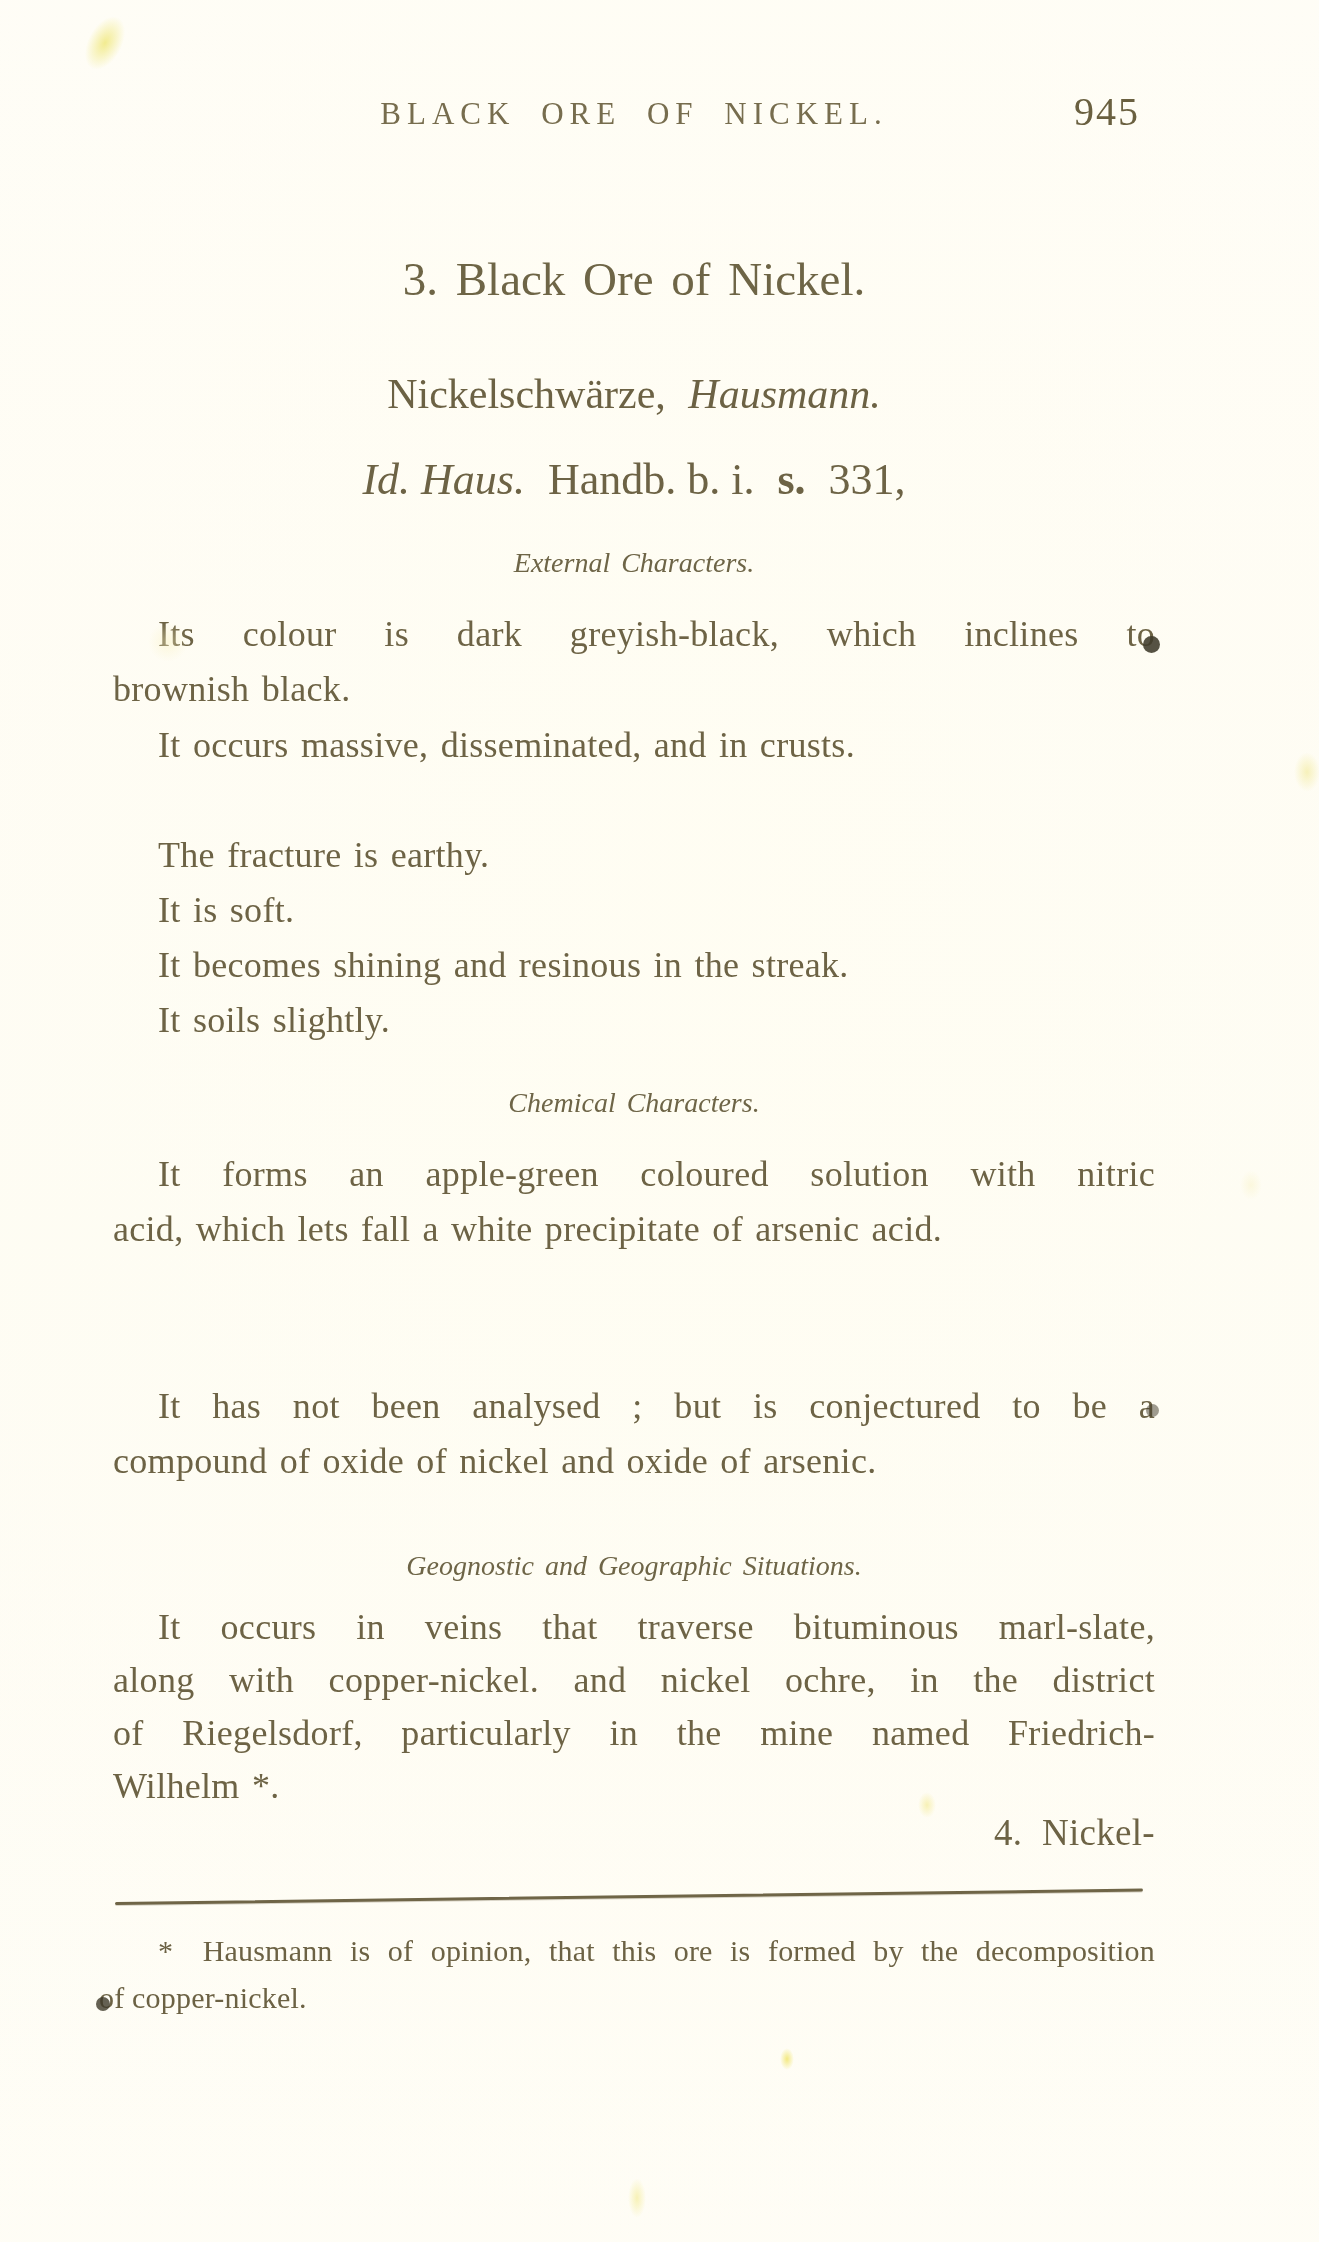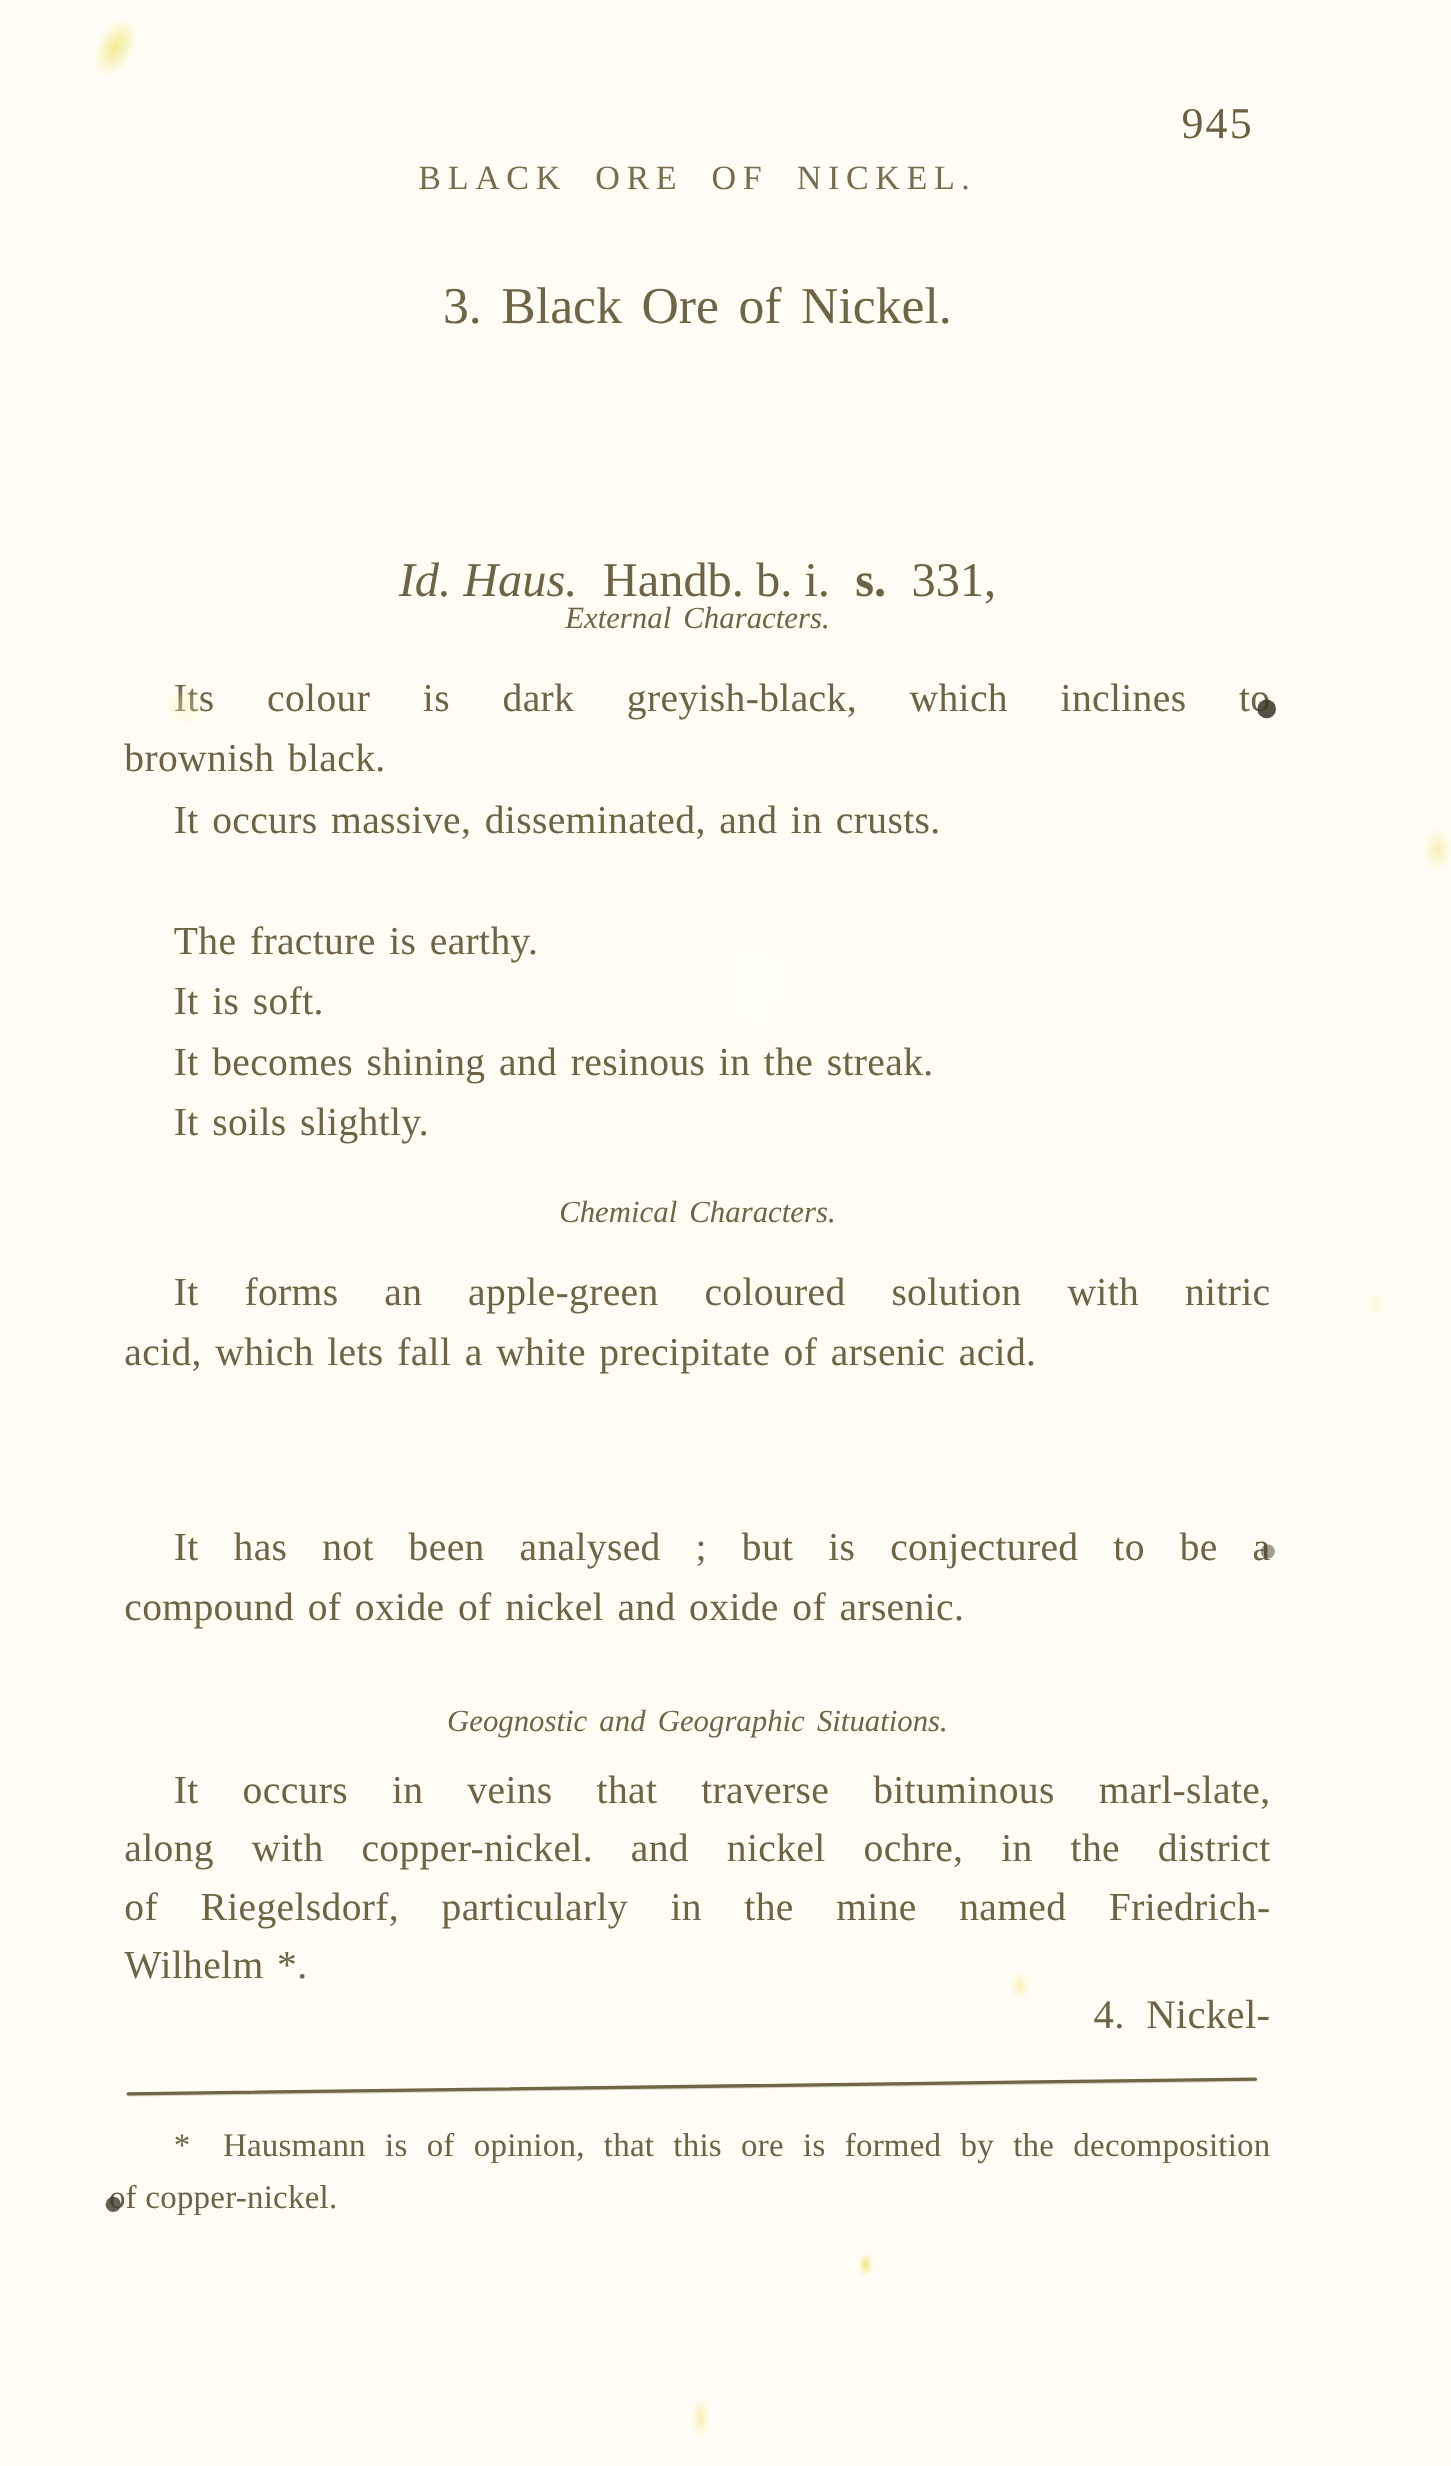--- a/index.html
+++ b/index.html
@@ -10,21 +10,21 @@
     background:#fffef8;
     background-image:
       radial-gradient(ellipse 900px 1400px at 52% 40%, rgba(255,253,242,.9), rgba(253,250,238,.25)),
       linear-gradient(180deg,#fffef9 0%, #fefdf5 55%, #fffef8 100%);
     overflow:hidden;
     font-family:"Liberation Serif","DejaVu Serif",serif;
     color:#6d6345;
   }
   .abs{position:absolute;}
   .block{position:absolute;left:113px;width:1042px;line-height:1.25;}
-  .center{text-align:center;margin-top:48px;}
+  .center{text-align:center;}
   .right{text-align:right;}
   .it{font-style:italic;}
   .bold{font-weight:bold;}
   .gap{margin-left:12px;}
   
   .rh-title{top:95px;font-size:31px;letter-spacing:6px;word-spacing:12px;color:#776d4e;}
   .rh-page{top:88px;right:179px;font-size:40px;letter-spacing:2px;color:#6a6040;}
   
   .heading{top:250px;font-size:47px;word-spacing:6px;font-weight:normal;margin:0;color:#6e6546;}
   .synonym{top:368px;font-size:42px;color:#6c6244;}
@@ -48,20 +48,24 @@
 </head>
 <body>
 
 <div class="page">
 
   <div class="block center rh-title">BLACK ORE OF NICKEL.</div>
   <div class="abs rh-page">945</div>
 
   <h1 class="block center heading">3. Black Ore of Nickel.</h1>
 
+  <div class="block center synonym">
+    <span>Nickelschwärze,</span>
+    <span class="it gap">Hausmann.</span>
+  </div>
 
   <div class="block center reference">
     <span class="it">Id. Haus.</span>
     <span class="gap">Handb. b. i.</span>
     <span class="gap bold">s.</span>
     <span class="gap">331,</span>
   </div>
 
   <h2 class="block center subhead" style="top:545px">External Characters.</h2>
   <div class="line just indent" style="top:612px">Its colour is dark greyish-black, which inclines to</div>

